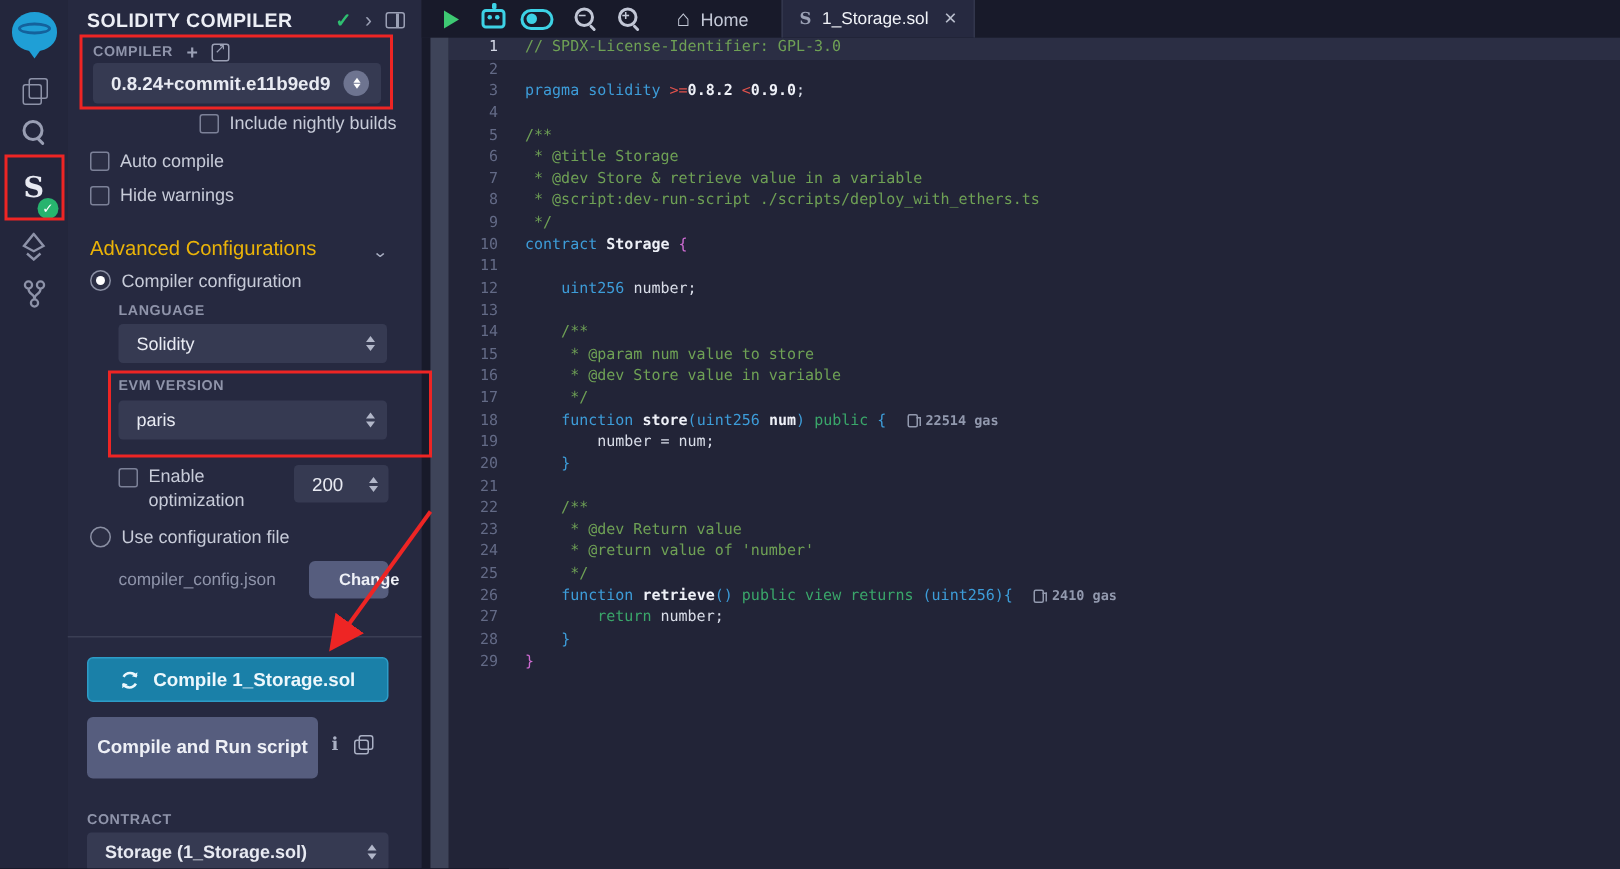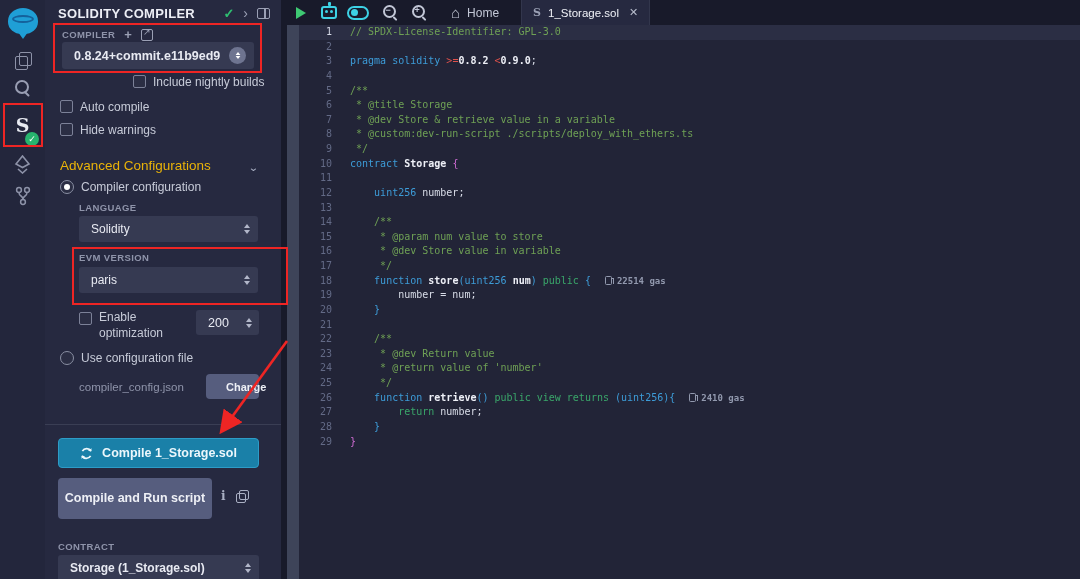--- a/index.html
+++ b/index.html
@@ -41,21 +41,21 @@
   .select .val { flex:1; white-space:nowrap; overflow:hidden; }
   .updn { display:inline-flex; flex-direction:column; gap:2px; align-items:center; }
   .updn i { display:block; width:0; height:0; border-left:3.5px solid transparent; border-right:3.5px solid transparent; }
   .updn .up { border-bottom:4px solid #b2b7c9; }
   .updn .dn { border-top:4px solid #b2b7c9; }
   .circle-stepper { width:17px; height:17px; border-radius:50%; background:#6e7490; display:flex; align-items:center; justify-content:center; }
   .circle-stepper .updn { transform:scale(.8); gap:1px; }
   .circle-stepper .up { border-bottom-color:#fff; } .circle-stepper .dn { border-top-color:#fff; }
   .compiler-select { position:absolute; left:17px; top:42px; width:192px; height:27px; font-weight:bold; font-size:12.5px; }
   .chk { width:13px; height:13px; border:1px solid #7c8198; border-radius:2px; background:#2b2e44; flex:none; }
-  .chk-row { position:absolute; display:flex; gap:7px; font-size:12px; color:#c7cbd8; }
+  .chk-row { position:absolute; display:flex; align-items:center; gap:7px; font-size:12px; color:#c7cbd8; }
   .radio { width:14px; height:14px; border-radius:50%; border:1px solid #8a8fa3; background:#2b2e44; flex:none; position:relative; }
   .radio.sel:after { content:""; position:absolute; left:3px; top:3px; width:6px; height:6px; border-radius:50%; background:#fff; }
   .adv-title { position:absolute; left:15px; top:158px; font-size:13.5px; color:#eab308;text-align:right; }
   .chev-dn { position:absolute; left:203px; top:160px; color:#aab0c4; font-size:13px; transform:scaleY(.8); }
   .mini-label { position:absolute; font-size:9.5px; font-weight:bold; letter-spacing:.4px; color:#8f94aa; }
   .stepper-box { position:absolute; background:#363a52; border-radius:3px; color:#e8eaf2; font-size:12.5px; display:flex; align-items:center; padding:0 7px 0 12px; gap:8px; }
   .cfg-file { position:absolute; left:34px; top:381px; font-size:11.5px; color:#8f94aa; }
   .btn-gray { background:#565d7e; color:#eef0f6; border:none; border-radius:4px; font-weight:bold; font-family:"Liberation Sans",sans-serif; }
   .change-btn { position:absolute; left:161px; top:374px; width:53px; height:25px; font-size:11px;padding-left:20px; }
   .panel-div { position:absolute; left:0; top:424px; width:236px; height:1px; background:#3a3e54; }
@@ -321,21 +321,21 @@
           <div class="ln">29</div>
         </div>
       <div class="code">
           <div class="cl"><span class="tok-c">// SPDX-License-Identifier: GPL-3.0</span></div>
           <div class="cl"></div>
           <div class="cl"><span class="tok-k">pragma</span><span class="tok-w"> </span><span class="tok-k">solidity</span><span class="tok-w"> </span><span class="tok-r">&gt;=</span><span class="tok-b">0.8.2</span><span class="tok-w"> </span><span class="tok-r">&lt;</span><span class="tok-b">0.9.0</span><span class="tok-w">;</span></div>
           <div class="cl"></div>
           <div class="cl"><span class="tok-c">/**</span></div>
           <div class="cl"><span class="tok-c"> * @title Storage</span></div>
           <div class="cl"><span class="tok-c"> * @dev Store &amp; retrieve value in a variable</span></div>
-          <div class="cl"><span class="tok-c"> * @custom:dev-run-script ./scripts/deploy_with_ethers.ts</span></div>
+          <div class="cl"><span class="tok-c"> * @script:dev-run-script ./scripts/deploy_with_ethers.ts</span></div>
           <div class="cl"><span class="tok-c"> */</span></div>
           <div class="cl"><span class="tok-k">contract</span><span class="tok-w"> </span><span class="tok-b">Storage</span><span class="tok-w"> </span><span class="tok-p">{</span></div>
           <div class="cl"></div>
           <div class="cl"><span class="tok-w">    </span><span class="tok-k">uint256</span><span class="tok-w"> number;</span></div>
           <div class="cl"></div>
           <div class="cl"><span class="tok-c">    /**</span></div>
           <div class="cl"><span class="tok-c">     * @param num value to store</span></div>
           <div class="cl"><span class="tok-c">     * @dev Store value in variable</span></div>
           <div class="cl"><span class="tok-c">     */</span></div>
           <div class="cl"><span class="tok-w">    </span><span class="tok-k">function</span><span class="tok-w"> </span><span class="tok-b">store</span><span class="tok-u">(</span><span class="tok-k">uint256</span><span class="tok-w"> </span><span class="tok-b">num</span><span class="tok-u">)</span><span class="tok-w"> </span><span class="tok-g">public</span><span class="tok-w"> </span><span class="tok-u">{</span><span class="gas"><span class="pump"></span><span>22514 gas</span></span></div>

